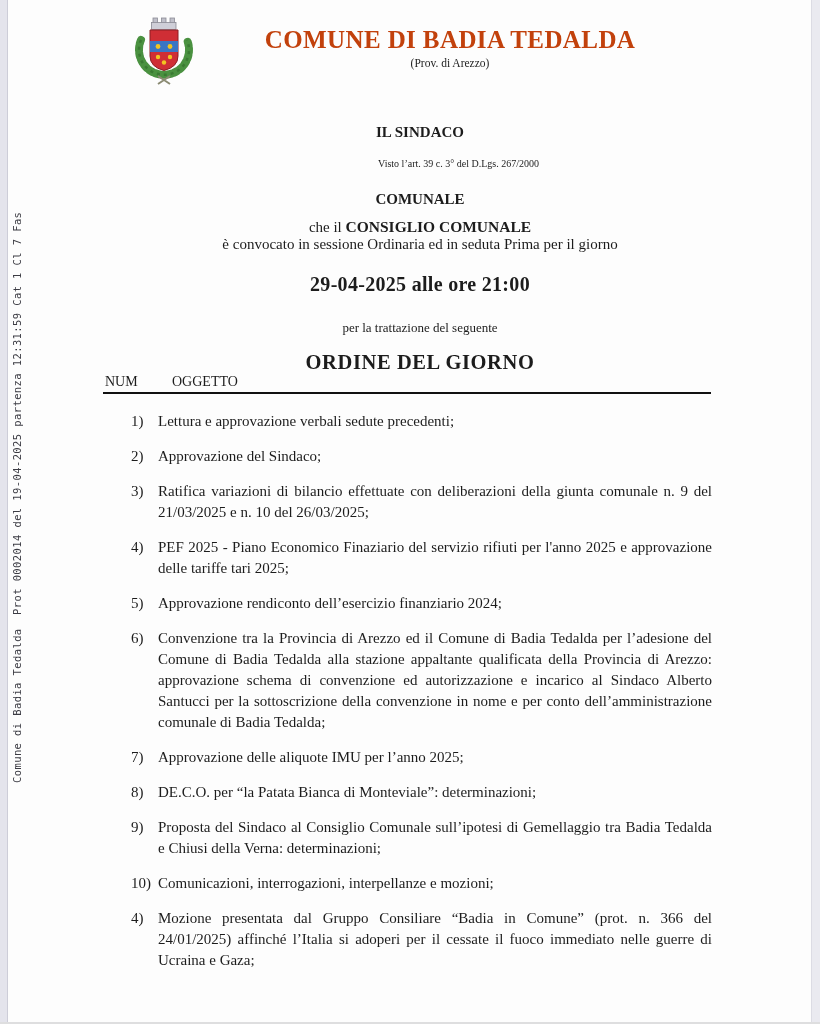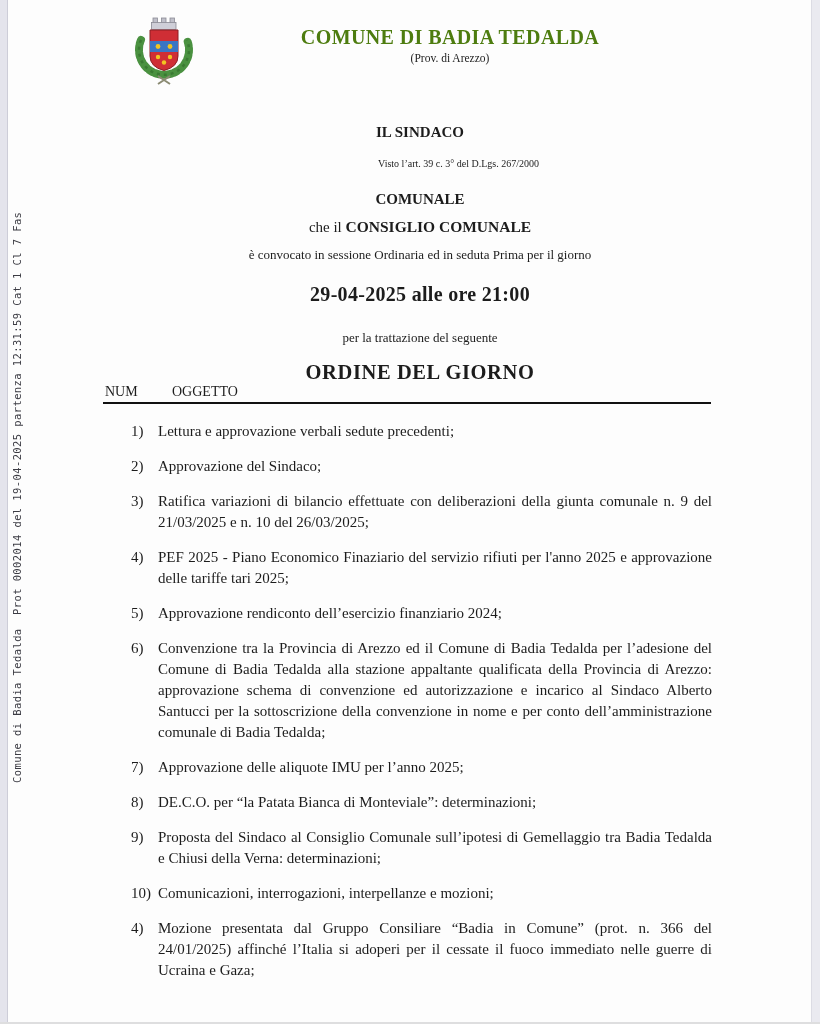--- a/index.html
+++ b/index.html
@@ -32,32 +32,32 @@
     font-size: 10.5px; letter-spacing: 0.4px;
     color: #3c3c44; white-space: pre; width: max-content;
   }
   .content { position: absolute; left: 28px; top: 0; width: 784px; }
 
   
   .header { position: relative; height: 104px; }
   .crest { position: absolute; left: 100px; top: 14px; width: 72px; height: 76px; }
   .title-block { position: absolute; left: 60px; right: 0; top: 26px; text-align: center; }
   .comune-title {
-    font-size: 20px; font-weight: bold; letter-spacing: 0.4px; color: #4d7c0f;
+    font-size: 25px; font-weight: bold; letter-spacing: 0.4px; color: #c2410c;
   }
   .prov-subtitle { font-size: 11.5px; margin-top: 3px; color: #222; }
 
   
   .centered { text-align: center; }
   .sindaco { font-weight: bold; font-size: 15px; margin-top: 20px; }
   .visto { text-align: center; font-size: 10px; padding-left: 77px; margin-top: 17px; }
   .avverte { font-weight: bold; font-size: 15px; margin-top: 22px; }
   .council-line { font-size: 15px; margin-top: 10px; }
   .council-line b { font-size: 15.5px; }
-  .convocato { font-size: 13px; margin-top: 11px; }
+  .convocato { font-size: 15px; }
   .datetime { font-size: 20px; font-weight: bold; margin-top: 20px; letter-spacing: 0.3px; }
   .trattazione { font-size: 13px; margin-top: 24px; }
   .odg { font-size: 20.5px; font-weight: bold; margin-top: 15px; letter-spacing: 0.6px; }
 
   
   .cols { font-size: 14px; padding-left: 77px; }
   .col-num { display: inline-block; width: 67px; }
   .col-ogg { display: inline-block; }
   .rule { margin-left: 75px; width: 608px; height: 0; border-top: 2.5px solid #111; margin-top: 2px; }
 

